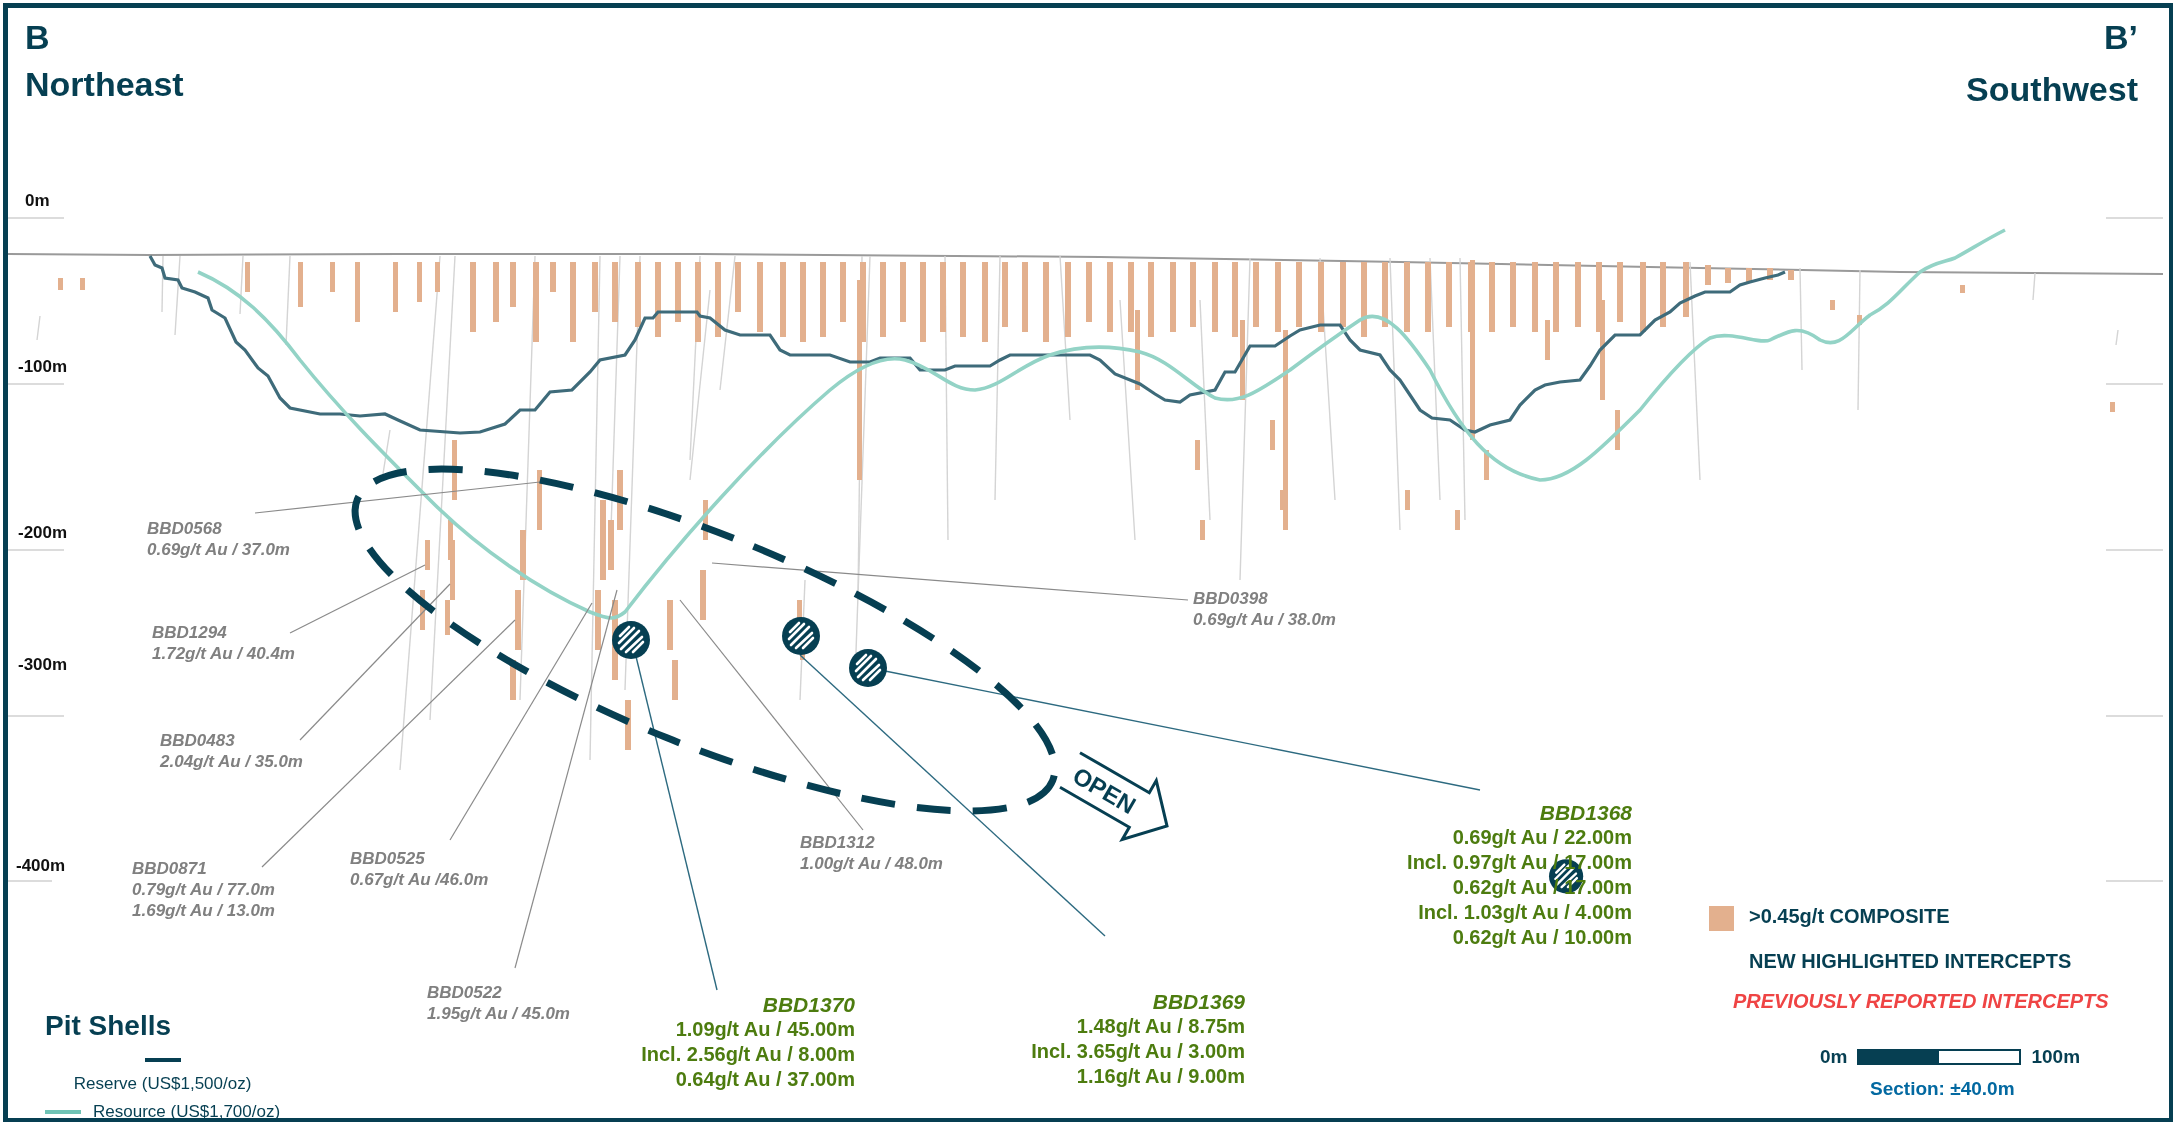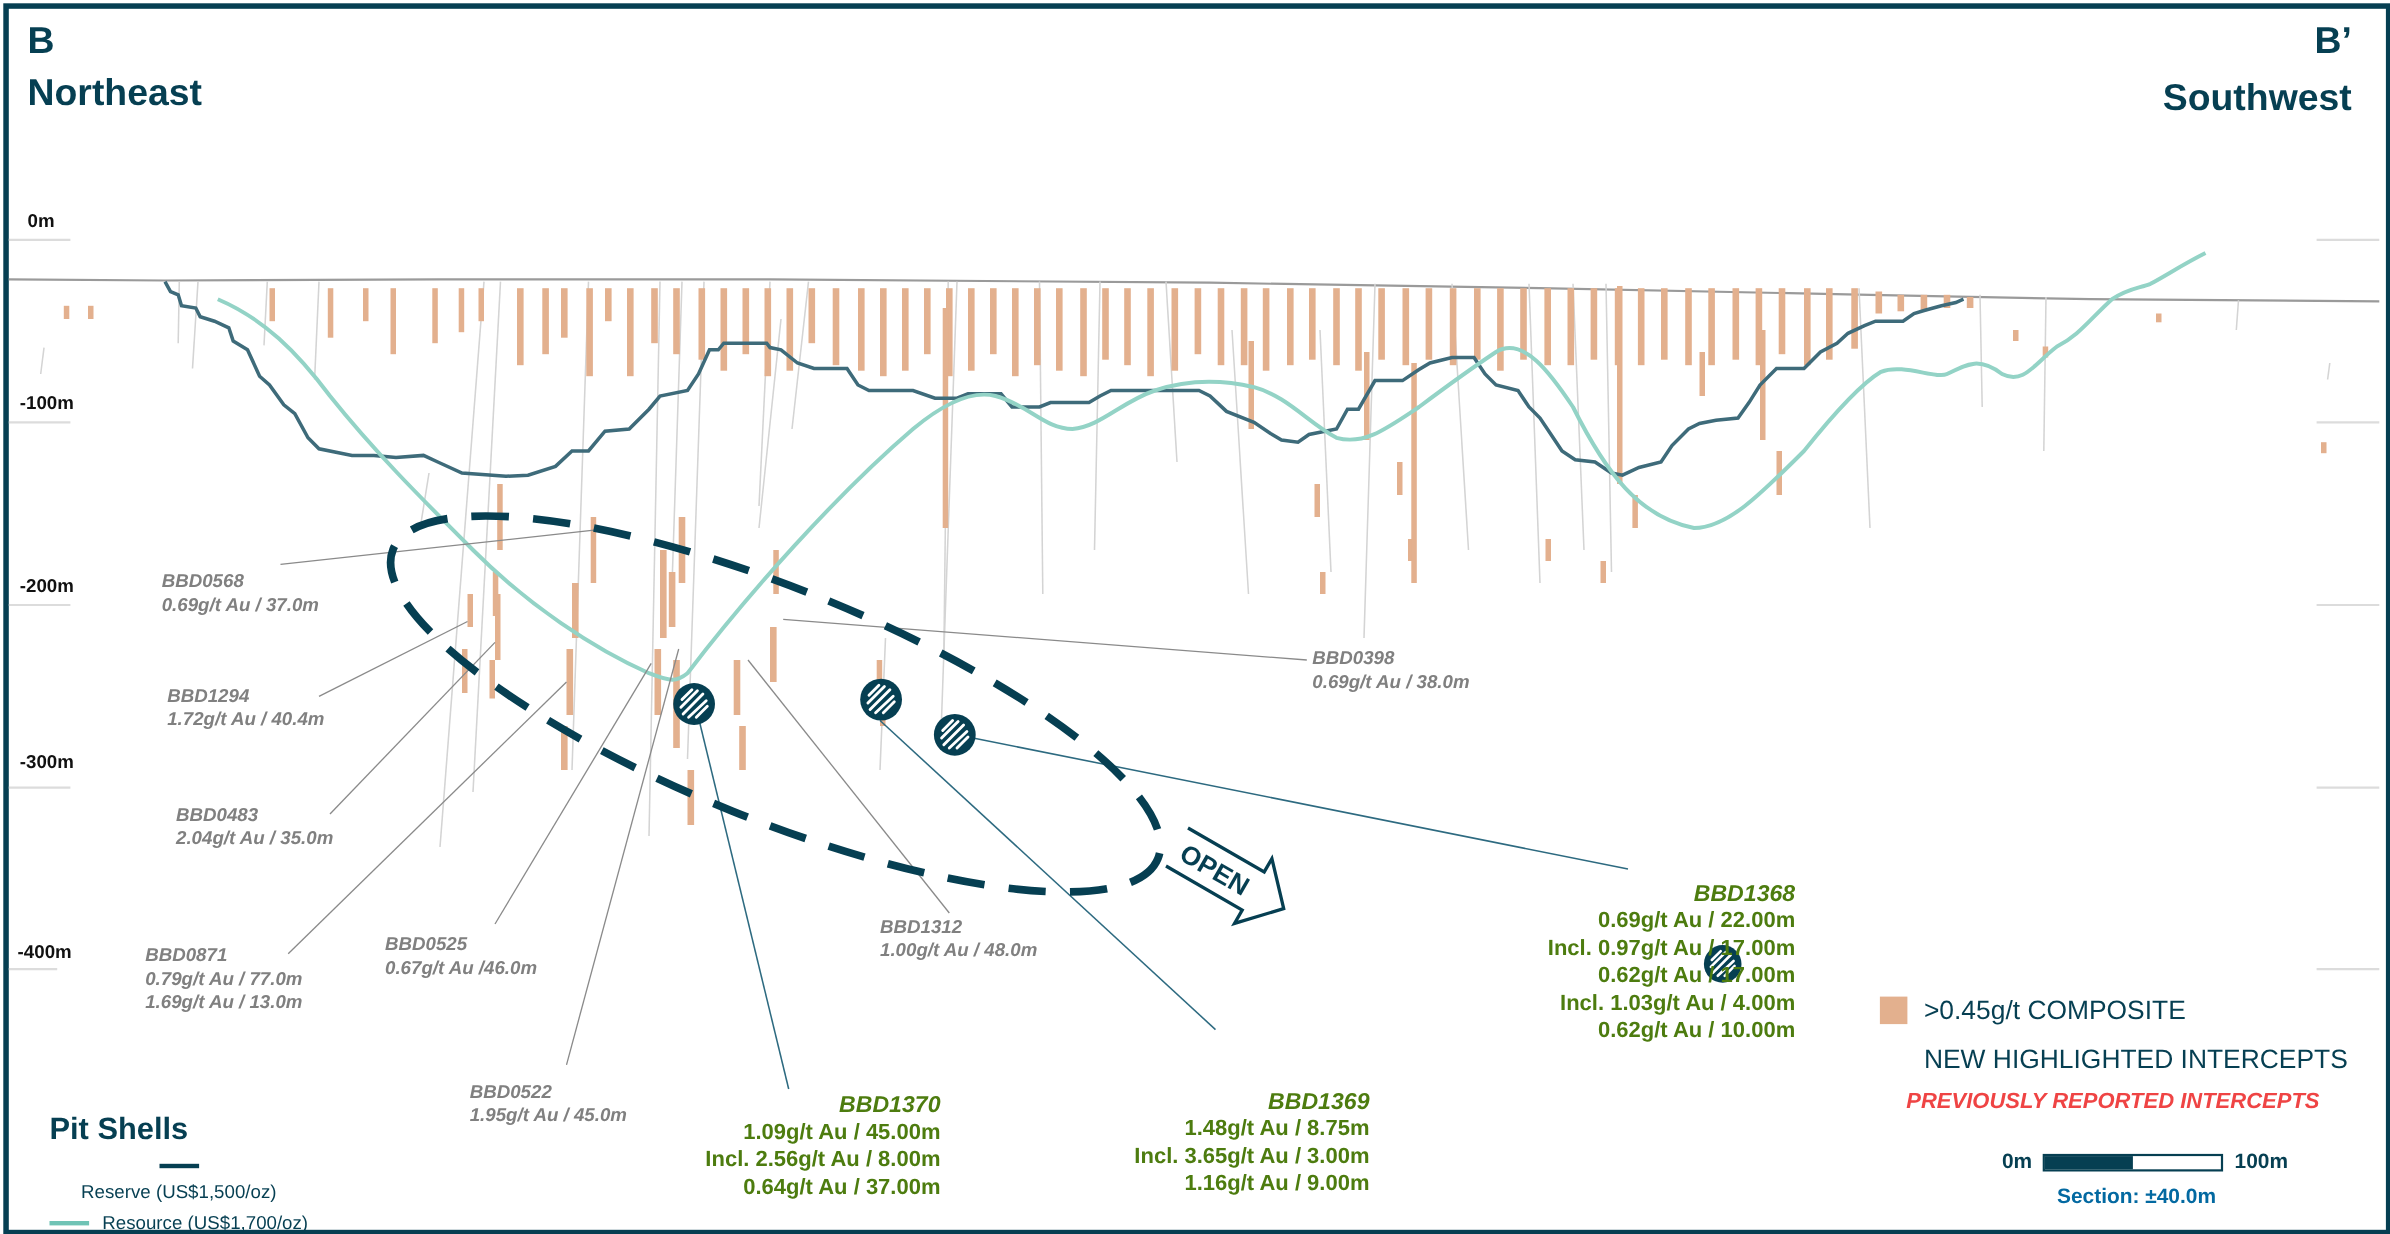--- a/index.html
+++ b/index.html
@@ -8,21 +8,21 @@
   svg.section { position: absolute; left: 0; top: 0; width: 2173px; height: 1122px; }
   .txt { position: absolute; white-space: nowrap; }
   .dir { color: #063f52; font-weight: 900; font-size: 34px; line-height: 40px; font-family: "Liberation Sans", sans-serif; }
   .axis { color: #111; font-weight: 700; font-size: 17px; }
   .prev { color: #808080; font-style: italic; font-weight: 700; font-size: 17px; line-height: 21px; text-align: left; }
   .newlbl { color: #4d7c0f; font-weight: 700; font-size: 20px; line-height: 25px; text-align: right; }
   .newlbl .hole { font-style: italic; font-size: 21px; }
   .legend-title { color: #063f52; font-weight: 900; font-size: 28px; }
   .legend-item { color: #063f52; font-size: 17px; display: flex; align-items: center; gap: 12px; }
   .legend-line { width: 36px; height: 4px; display: inline-block; }
-  .key { display: flex; gap: 14px; color: #063f52; font-weight: 400; font-size: 24px; }
+  .key { display: flex; gap: 14px; color: #063f52; font-weight: 700; font-size: 20px; }
   .key-prev { color: #ef4444; font-style: italic; font-weight: 700; font-size: 20px; }
   .scalebar { display: flex; align-items: center; gap: 10px; color: #063f52; font-weight: 900; font-size: 19px; }
   .bar { width: 164px; height: 16px; border: 2px solid #063f52; display: flex; box-sizing: border-box; }
   .bar .fill { width: 50%; background: #063f52; }
   .section-note { color: #0369a1; font-weight: 900; font-size: 19px; text-align: right; }
 </style>
 </head>
 <body>
 
 <div class="frame"></div>
@@ -260,21 +260,21 @@
 </svg>
 
 <div class="txt dir" style="left:25px; top:17px;">B</div>
 <div class="txt dir" style="left:25px; top:64px;">Northeast</div>
 <div class="txt dir" style="right:35px; top:17px; text-align:right;">B’</div>
 <div class="txt dir" style="right:35px; top:69px; text-align:center;">Southwest</div>
 
 <div class="txt axis" style="left:25px; top:191px;">0m</div>
 <div class="txt axis" style="left:18px; top:357px;">-100m</div>
 <div class="txt axis" style="left:18px; top:523px;">-200m</div>
-<div class="txt axis" style="left:18px; top:683px;text-align:center;">-300m</div>
+<div class="txt axis" style="left:18px; top:655px;text-align:center;">-300m</div>
 <div class="txt axis" style="left:16px; top:856px;">-400m</div>
 
 <div class="txt prev" style="left:147px; top:518px; width:150px;">
   <div>BBD0568</div>
   <div>0.69g/t Au / 37.0m</div>
 </div>
 <div class="txt prev" style="left:152px; top:622px; width:155px;">
   <div>BBD1294</div>
   <div>1.72g/t Au / 40.4m</div>
 </div>

